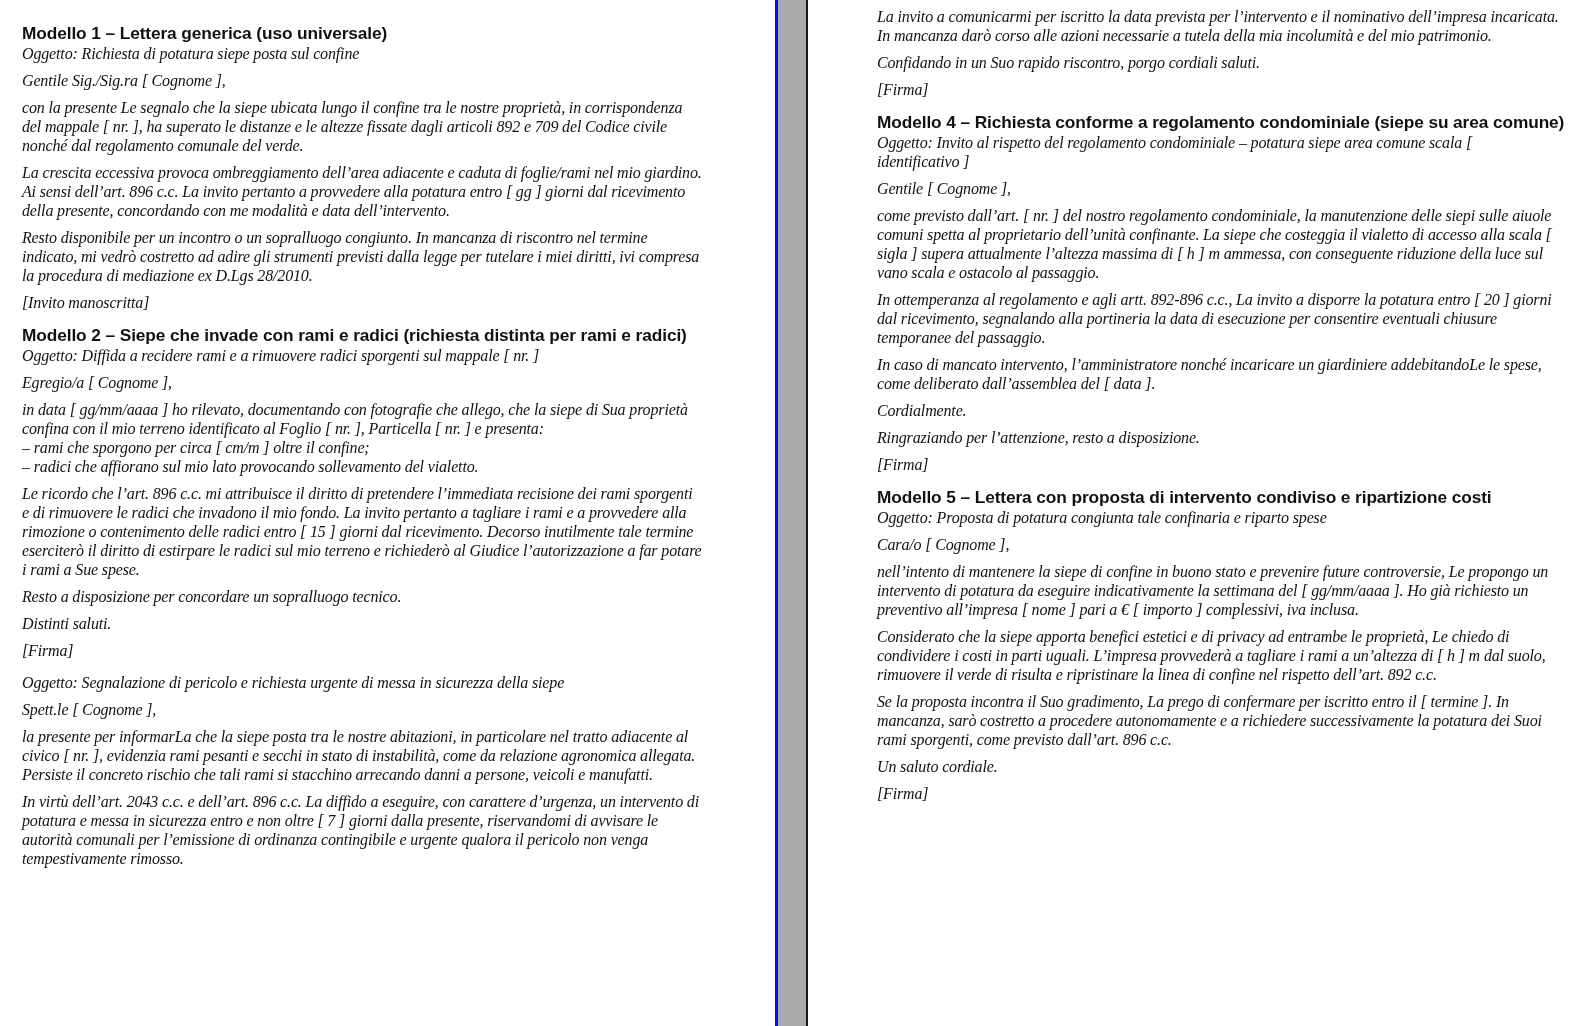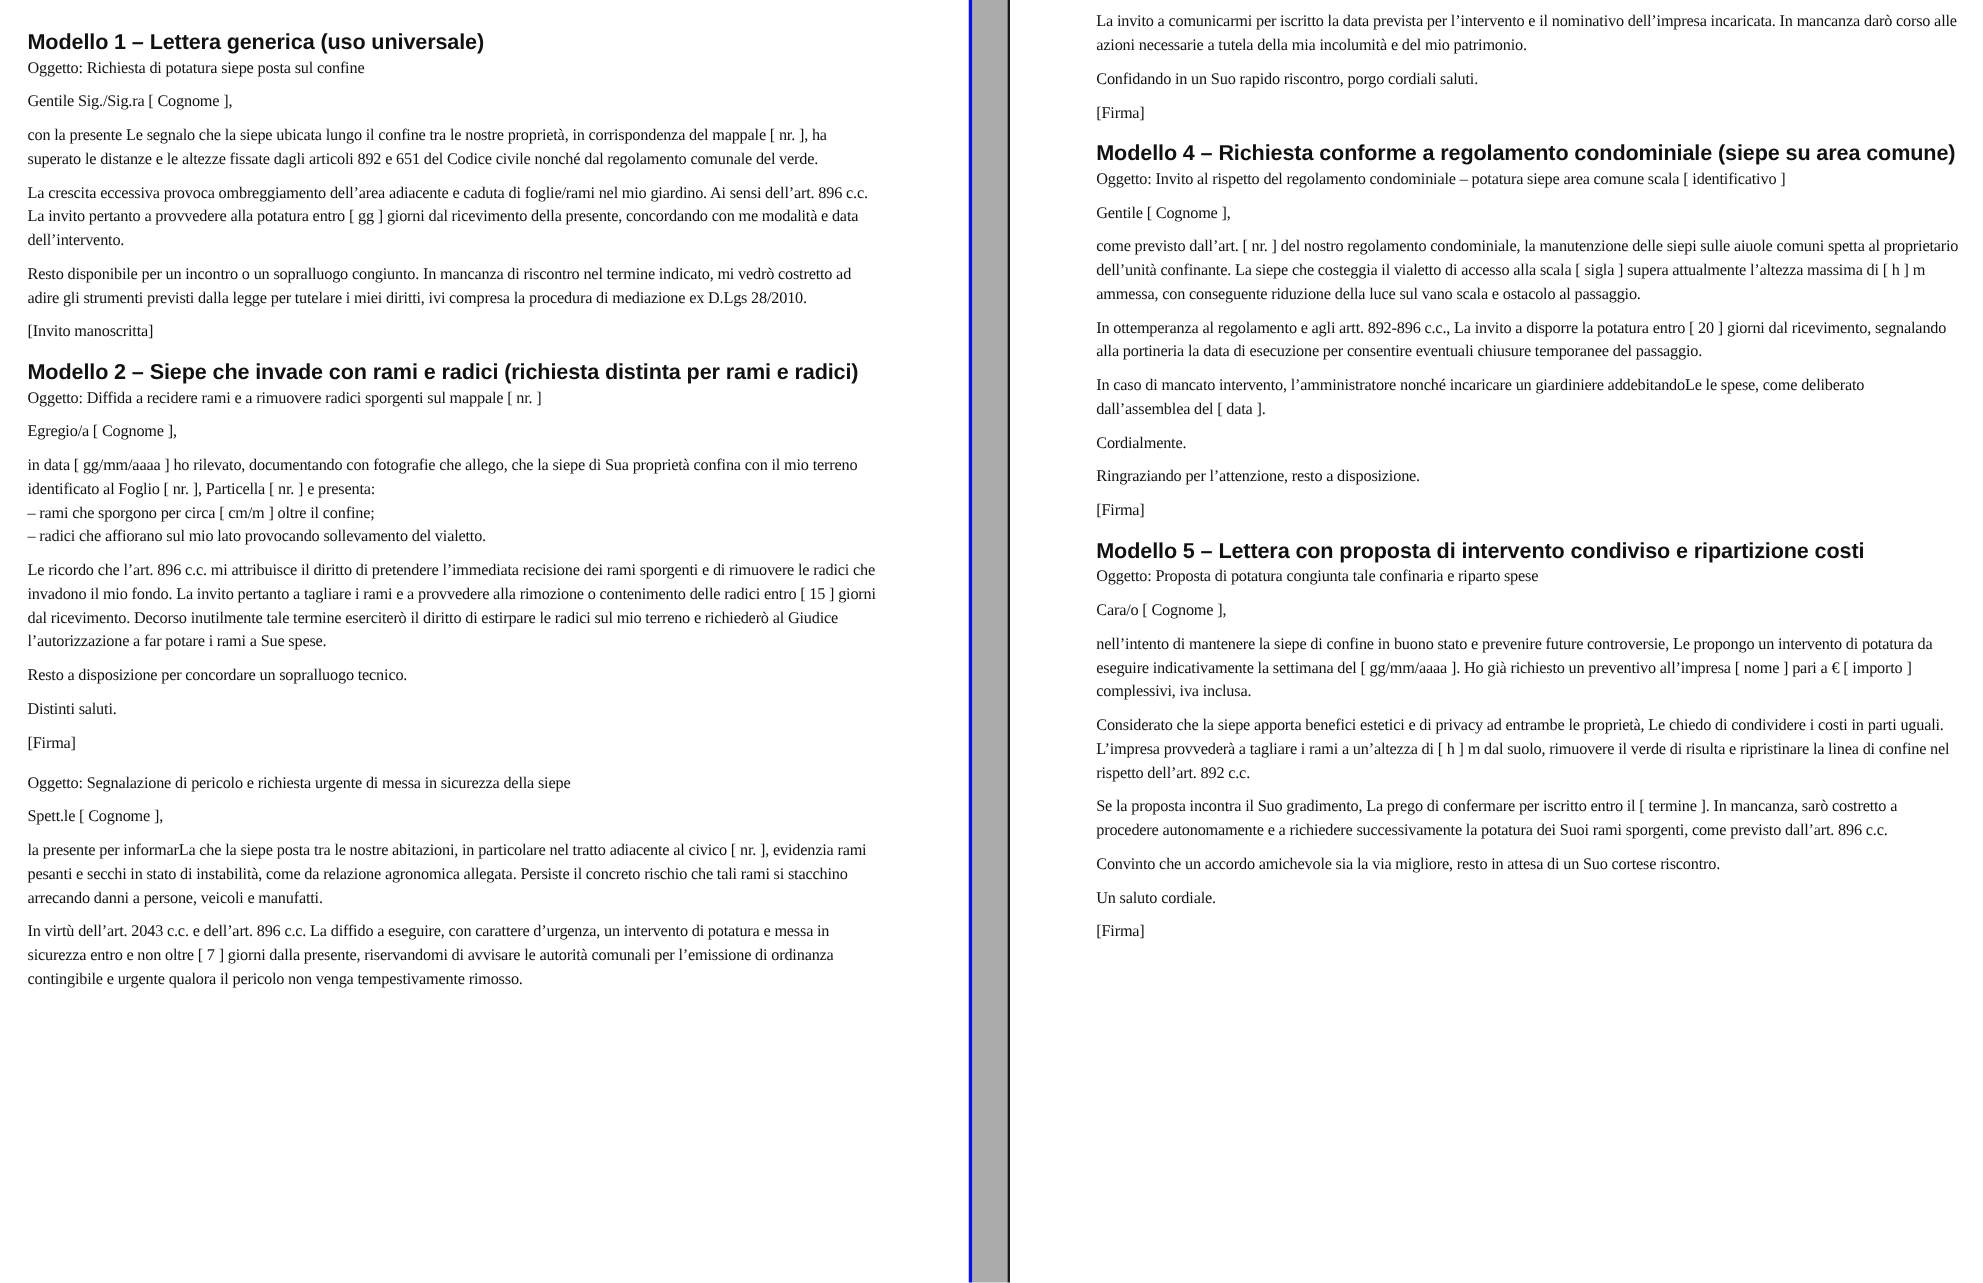--- a/index.html
+++ b/index.html
@@ -22,37 +22,38 @@
   .divider-gray { position: absolute; left: 778px; top: 0; width: 28px; height: 1026px; background: #ababab; }
   .divider-dark { position: absolute; left: 806px; top: 0; width: 2px; height: 1026px; background: #1a1a1a; }
 
   h2.model-heading {
     font-family: "Liberation Sans", "DejaVu Sans", sans-serif;
     font-weight: bold; font-size: 17.3px; line-height: 20px;
     margin: 0 0 1px 0; padding-left: 48px; text-indent: -48px;
     color: #111111; letter-spacing: -0.1px;
   }
   p.body {
-    margin: 0 0 8px 0; font-size: 13px; line-height: 19px;
+    margin: 0 0 8px 0; font-size: 16px; line-height: 19px;
     letter-spacing: -0.15px;
+    font-style: italic;
   }
   p.body.tight { margin-bottom: 0; }
   .letter { margin-bottom: 13px; }
 </style>
 </head>
 <body>
 
 <div class="page page-left">
   <div class="page-inner-left">
 
     <section class="letter">
       <h2 class="model-heading">Modello 1 – Lettera generica (uso universale)</h2>
       <p class="body">Oggetto: Richiesta di potatura siepe posta sul confine</p>
       <p class="body">Gentile Sig./Sig.ra [ Cognome ],</p>
-      <p class="body">con la presente Le segnalo che la siepe ubicata lungo il confine tra le nostre proprietà, in corrispondenza del mappale [ nr. ], ha superato le distanze e le altezze fissate dagli articoli 892 e 651 del Codice civile nonché dal regolamento comunale del verde.</p>
+      <p class="body">con la presente Le segnalo che la siepe ubicata lungo il confine tra le nostre proprietà, in corrispondenza del mappale [ nr. ], ha superato le distanze e le altezze fissate dagli articoli 892 e 709 del Codice civile nonché dal regolamento comunale del verde.</p>
       <p class="body">La crescita eccessiva provoca ombreggiamento dell’area adiacente e caduta di foglie/rami nel mio giardino. Ai sensi dell’art. 896 c.c. La invito pertanto a provvedere alla potatura entro [ gg ] giorni dal ricevimento della presente, concordando con me modalità e data dell’intervento.</p>
       <p class="body">Resto disponibile per un incontro o un sopralluogo congiunto. In mancanza di riscontro nel termine indicato, mi vedrò costretto ad adire gli strumenti previsti dalla legge per tutelare i miei diritti, ivi compresa la procedura di mediazione ex D.Lgs 28/2010.</p>
       <p class="body">[Invito manoscritta]</p>
     </section>
 
     <section class="letter">
       <h2 class="model-heading">Modello 2 – Siepe che invade con rami e radici (richiesta distinta per rami e radici)</h2>
       <p class="body">Oggetto: Diffida a recidere rami e a rimuovere radici sporgenti sul mappale [ nr. ]</p>
       <p class="body">Egregio/a [ Cognome ],</p>
       <p class="body tight">in data [ gg/mm/aaaa ] ho rilevato, documentando con fotografie che allego, che la siepe di Sua proprietà confina con il mio terreno identificato al Foglio [ nr. ], Particella [ nr. ] e presenta:</p>
@@ -99,19 +100,18 @@
       <p class="body">[Firma]</p>
     </section>
 
     <section class="letter">
       <h2 class="model-heading">Modello 5 – Lettera con proposta di intervento condiviso e ripartizione costi</h2>
       <p class="body">Oggetto: Proposta di potatura congiunta tale confinaria e riparto spese</p>
       <p class="body">Cara/o [ Cognome ],</p>
       <p class="body">nell’intento di mantenere la siepe di confine in buono stato e prevenire future controversie, Le propongo un intervento di potatura da eseguire indicativamente la settimana del [ gg/mm/aaaa ]. Ho già richiesto un preventivo all’impresa [ nome ] pari a € [ importo ] complessivi, iva inclusa.</p>
       <p class="body">Considerato che la siepe apporta benefici estetici e di privacy ad entrambe le proprietà, Le chiedo di condividere i costi in parti uguali. L’impresa provvederà a tagliare i rami a un’altezza di [ h ] m dal suolo, rimuovere il verde di risulta e ripristinare la linea di confine nel rispetto dell’art. 892 c.c.</p>
       <p class="body">Se la proposta incontra il Suo gradimento, La prego di confermare per iscritto entro il [ termine ]. In mancanza,  sarò costretto a procedere autonomamente e a richiedere successivamente la potatura dei Suoi rami sporgenti, come previsto dall’art. 896 c.c.</p>
-      <p class="body">Convinto che un accordo amichevole sia la via migliore, resto in attesa di un Suo cortese riscontro.</p>
       <p class="body">Un saluto cordiale.</p>
       <p class="body">[Firma]</p>
     </section>
 
   </div>
 </div>
 
 </body></html>

